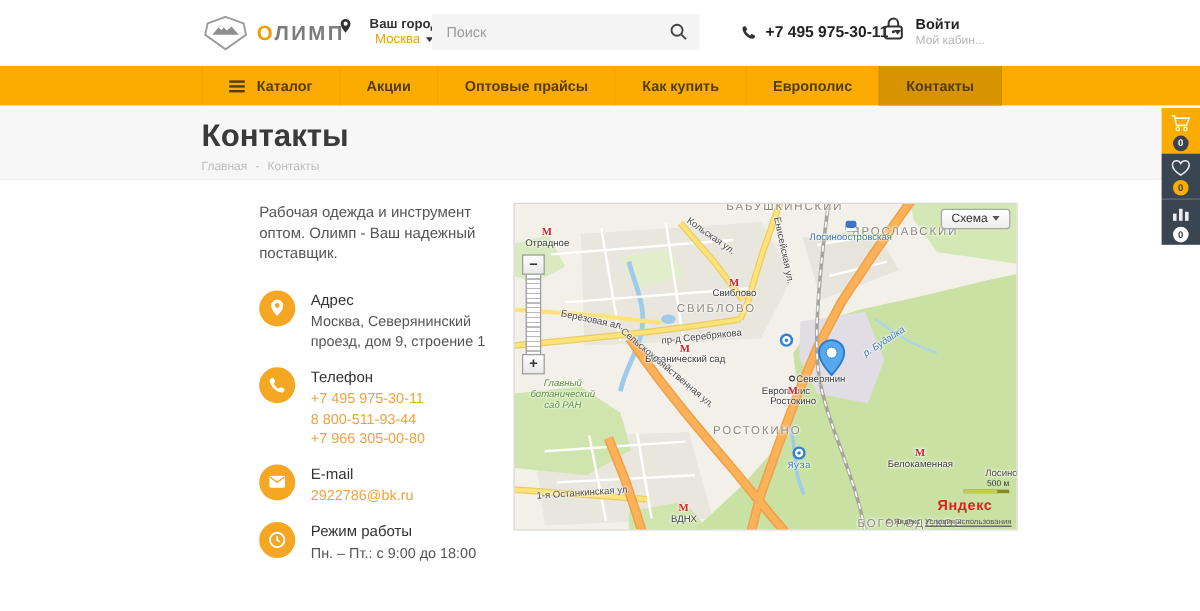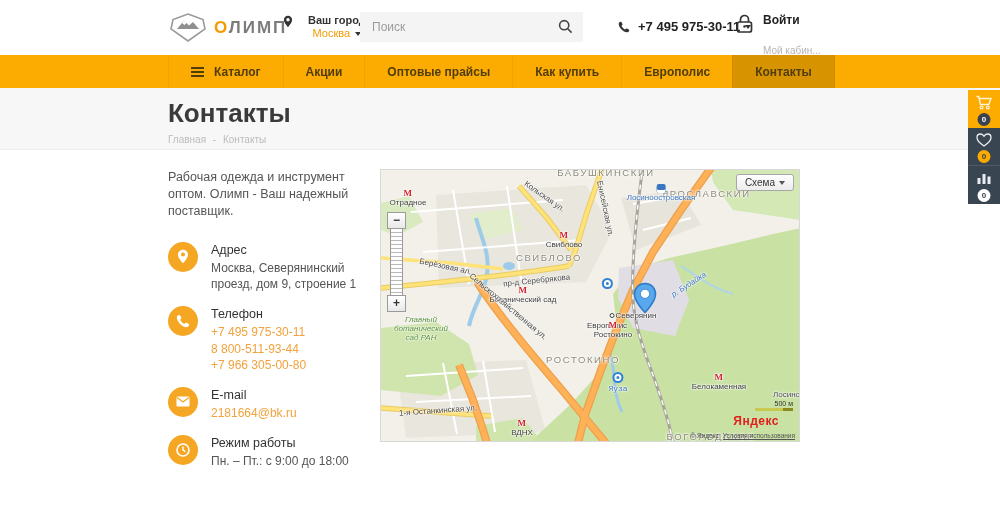--- a/index.html
+++ b/index.html
@@ -24,21 +24,21 @@
   .search input { width:100%; height:100%; border:0; background:transparent; padding:0 34px 0 12px;
     font-size:12px; color:#444; font-family:"Liberation Sans",sans-serif; outline:none; }
   .search input::placeholder { color:#9b9b9b; }
   .search .mag { position:absolute; right:10px; top:7px; cursor:pointer; }
 
   .phone-top { position:absolute; left:618px; top:19px; display:flex; align-items:center; }
   .phone-top .num { font-size:13px; font-weight:bold; color:#222; margin-left:8px; text-decoration:none; }
   .login { position:absolute; left:735px; top:13px; display:flex; cursor:pointer; }
   .login .txt { margin-left:9px; }
   .login .t1 { font-size:12px; font-weight:bold; color:#222; }
-  .login .t2 { font-size:10px; color:#b5b5b5; margin-top:18px; }
+  .login .t2 { font-size:10px; color:#b5b5b5; margin-top:2px; }
 
   
   .nav { height:33px; background:#FCAB00; display:flex; padding-left:168px; }
   .nav-item { display:flex; align-items:center; padding:0 22px; font-size:12px; font-weight:bold;
     color:#4F3D0E; cursor:pointer; border-left:1px solid rgba(0,0,0,0.05); }
   .nav-item:last-child { border-right:1px solid rgba(0,0,0,0.05); }
   .nav-item.active { background:#D89400; }
   .burger { display:inline-block; margin-right:10px; width:13px; }
   .burger i { display:block; height:2px; background:#4F3D0E; margin:2px 0; }
 
@@ -56,21 +56,21 @@
     width:13px; height:13px; border-radius:50%; font-size:8px; line-height:13px; text-align:center; font-weight:bold; }
   .fbtn.cart { background:#FCAB00; }
   .fbtn.cart .badge { background:#39424E; color:#fff; }
   .fbtn.fav { background:#3A4552; border-bottom:1px solid rgba(255,255,255,0.12); }
   .fbtn.fav .badge { background:#FCAB00; color:#39424E; }
   .fbtn.cmp { background:#3A4552; }
   .fbtn.cmp .badge { background:#fff; color:#39424E; }
 
   
   .content { display:flex; padding:19px 0 0 168px; }
-  .left-col { width:212px; padding-right:20px; }
+  .left-col { width:212px; padding-right:20px;margin-left:48px; }
   .intro { font-size:12.5px; color:#555; line-height:1.35; margin-bottom:22px; width:196px; }
   .citem { display:flex; margin-bottom:13px; }
   .cicon { flex:0 0 30px; width:30px; height:30px; border-radius:50%; background:#F5A623;
     display:flex; align-items:center; justify-content:center; margin-right:13px; }
   .cbody { font-size:12px; line-height:1.38; }
   .clabel { color:#333; font-size:12.5px; margin-bottom:1px; }
   .cval { color:#555; width:150px; }
   .cbody a { color:#F2A23C; text-decoration:none; display:block; }
 
   
@@ -260,21 +260,21 @@
 
     <div class="citem">
       <div class="cicon">
         <svg width="14" height="11" viewBox="0 0 14 11">
             <rect x="0.5" y="0.5" width="13" height="10" rx="1.2" fill="#fff"></rect>
             <path d="M1 1.5 L7 6 L13 1.5" fill="none" stroke="#F5A623" stroke-width="1.2"></path>
           </svg>
       </div>
       <div class="cbody">
         <div class="clabel">E-mail</div>
-        <a href="#">2181664@bk.ru</a>
+        <a href="#">2922786@bk.ru</a>
       </div>
     </div>
 
     <div class="citem">
       <div class="cicon">
         <svg width="14" height="14" viewBox="0 0 14 14">
             <circle cx="7" cy="7" r="6" fill="none" stroke="#fff" stroke-width="1.6"></circle>
             <path d="M7 3.6 V7 L9.3 8.6" fill="none" stroke="#fff" stroke-width="1.4"></path>
           </svg>
       </div>

